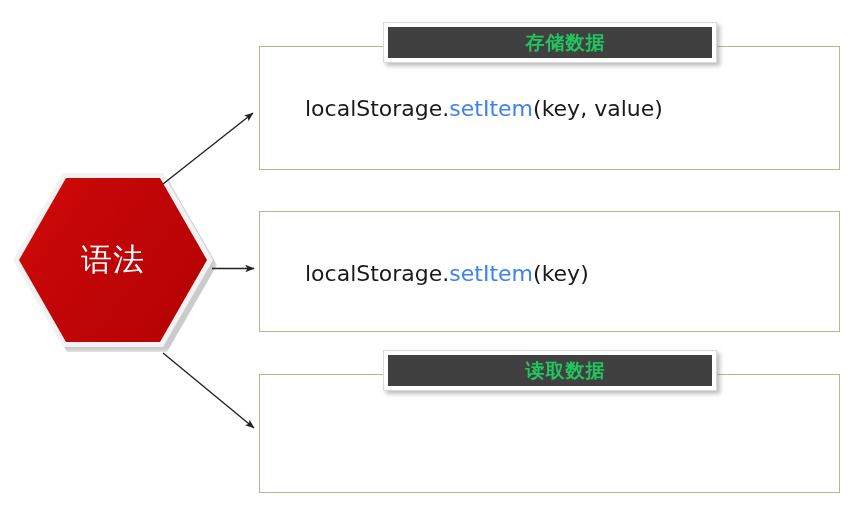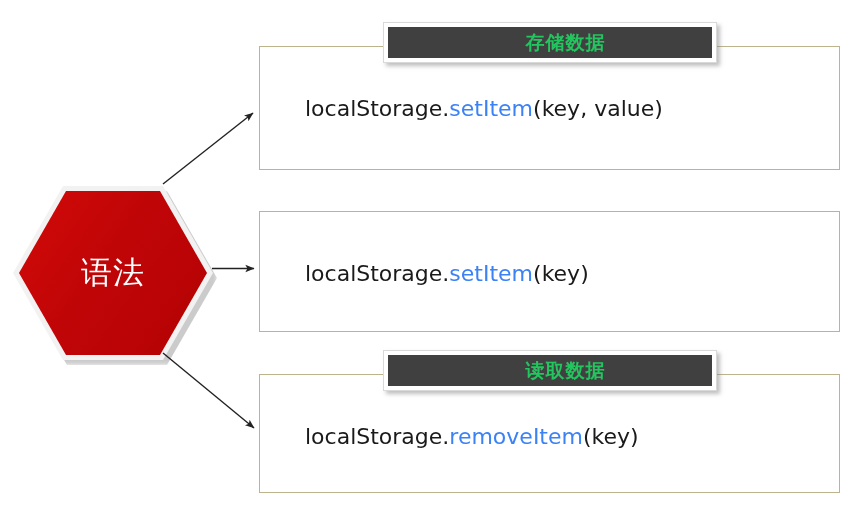--- a/index.html
+++ b/index.html
@@ -20,21 +20,21 @@
     left: 0;
     top: 0;
     width: 853px;
     height: 508px;
   }
 
   
   .hex-node {
     position: absolute;
     left: 13px;
-    top: 186px;
+    top: 173px;
     width: 200px;
     height: 174px;
   }
   .hex-shadow {
     position: absolute;
     left: 4px;
     top: 5px;
     width: 200px;
     height: 174px;
     background: rgba(140,140,140,0.45);
@@ -179,21 +179,20 @@
     </div>
   </div>
 
   <div class="group" style="left:259px; top:211px; width:581px; height:121px;">
     <div class="group-body"></div>
     <div class="group-code"><span>localStorage.</span><span class="accent">setItem</span><span>(key)</span></div>
   </div>
 
   <div class="group" style="left:259px; top:374px; width:581px; height:119px;">
     <div class="group-body"></div>
-    <div class="group-code"><span>localStorage.</span><span class="accent">removeItem</span><span>(key)</span></div>
     <div class="header-banner">
       <div class="header-inner">
         <span class="header-text">读取数据</span>
       </div>
     </div>
   </div>
 
 </div>
 
 </body></html>

